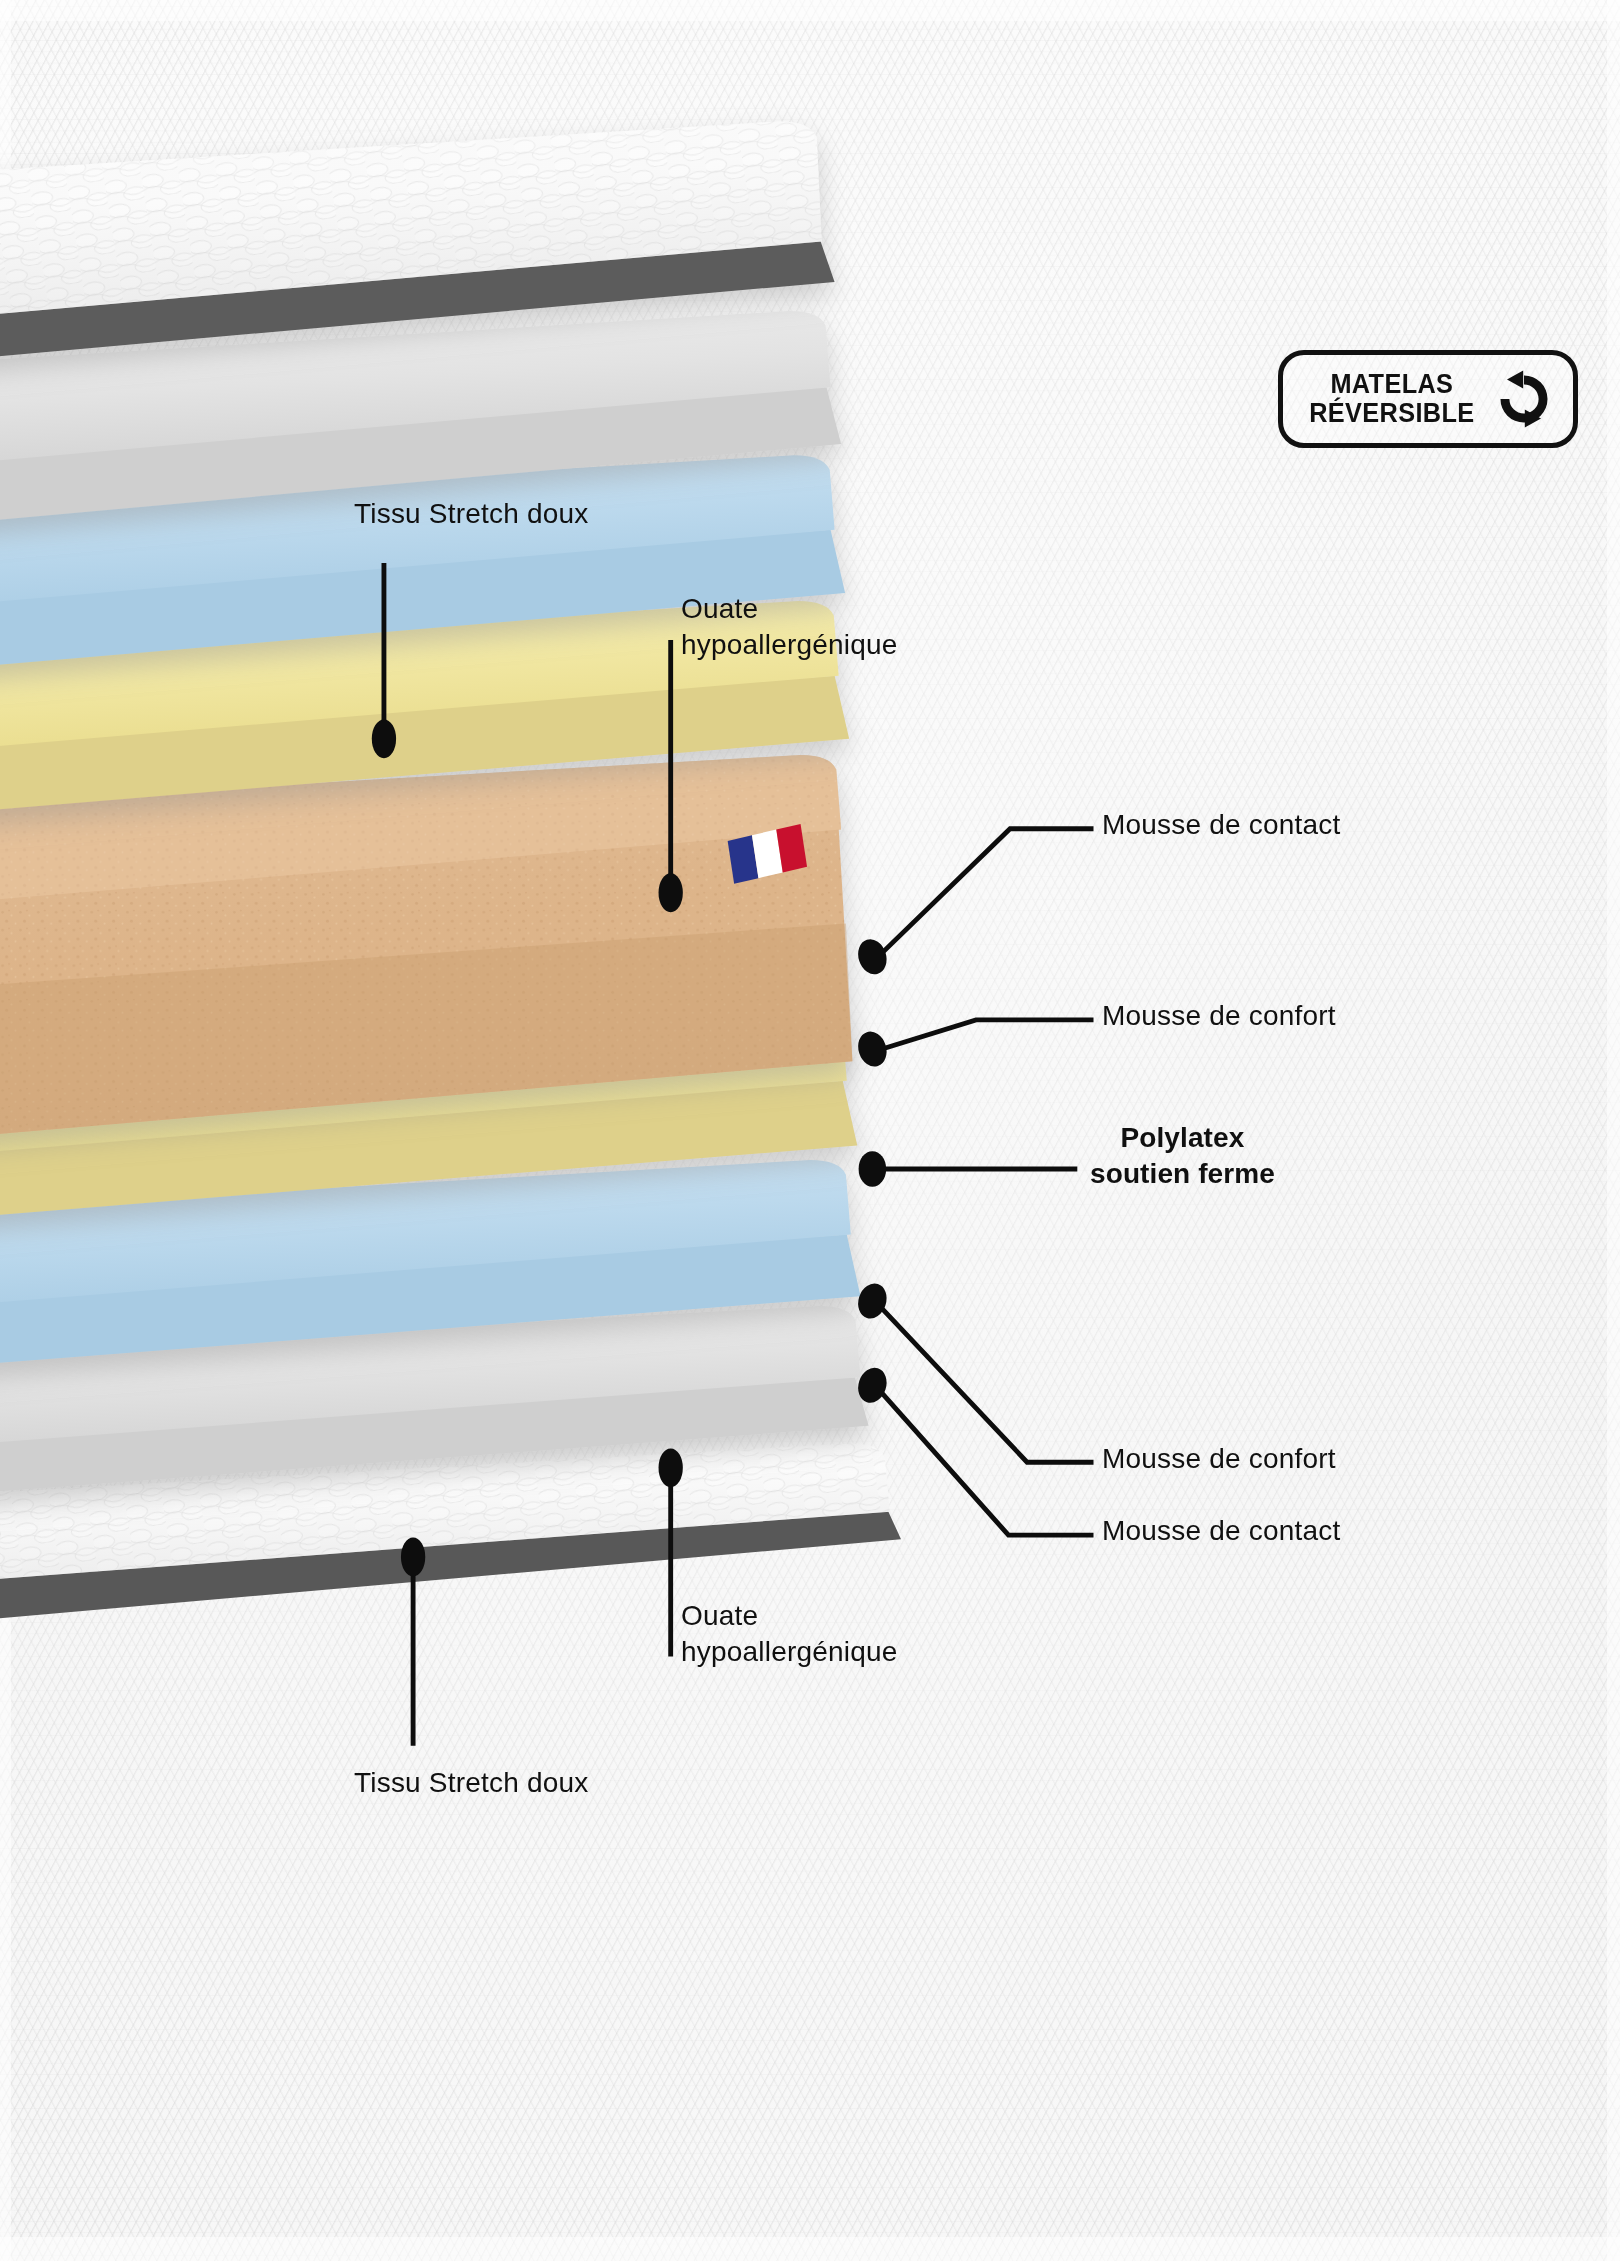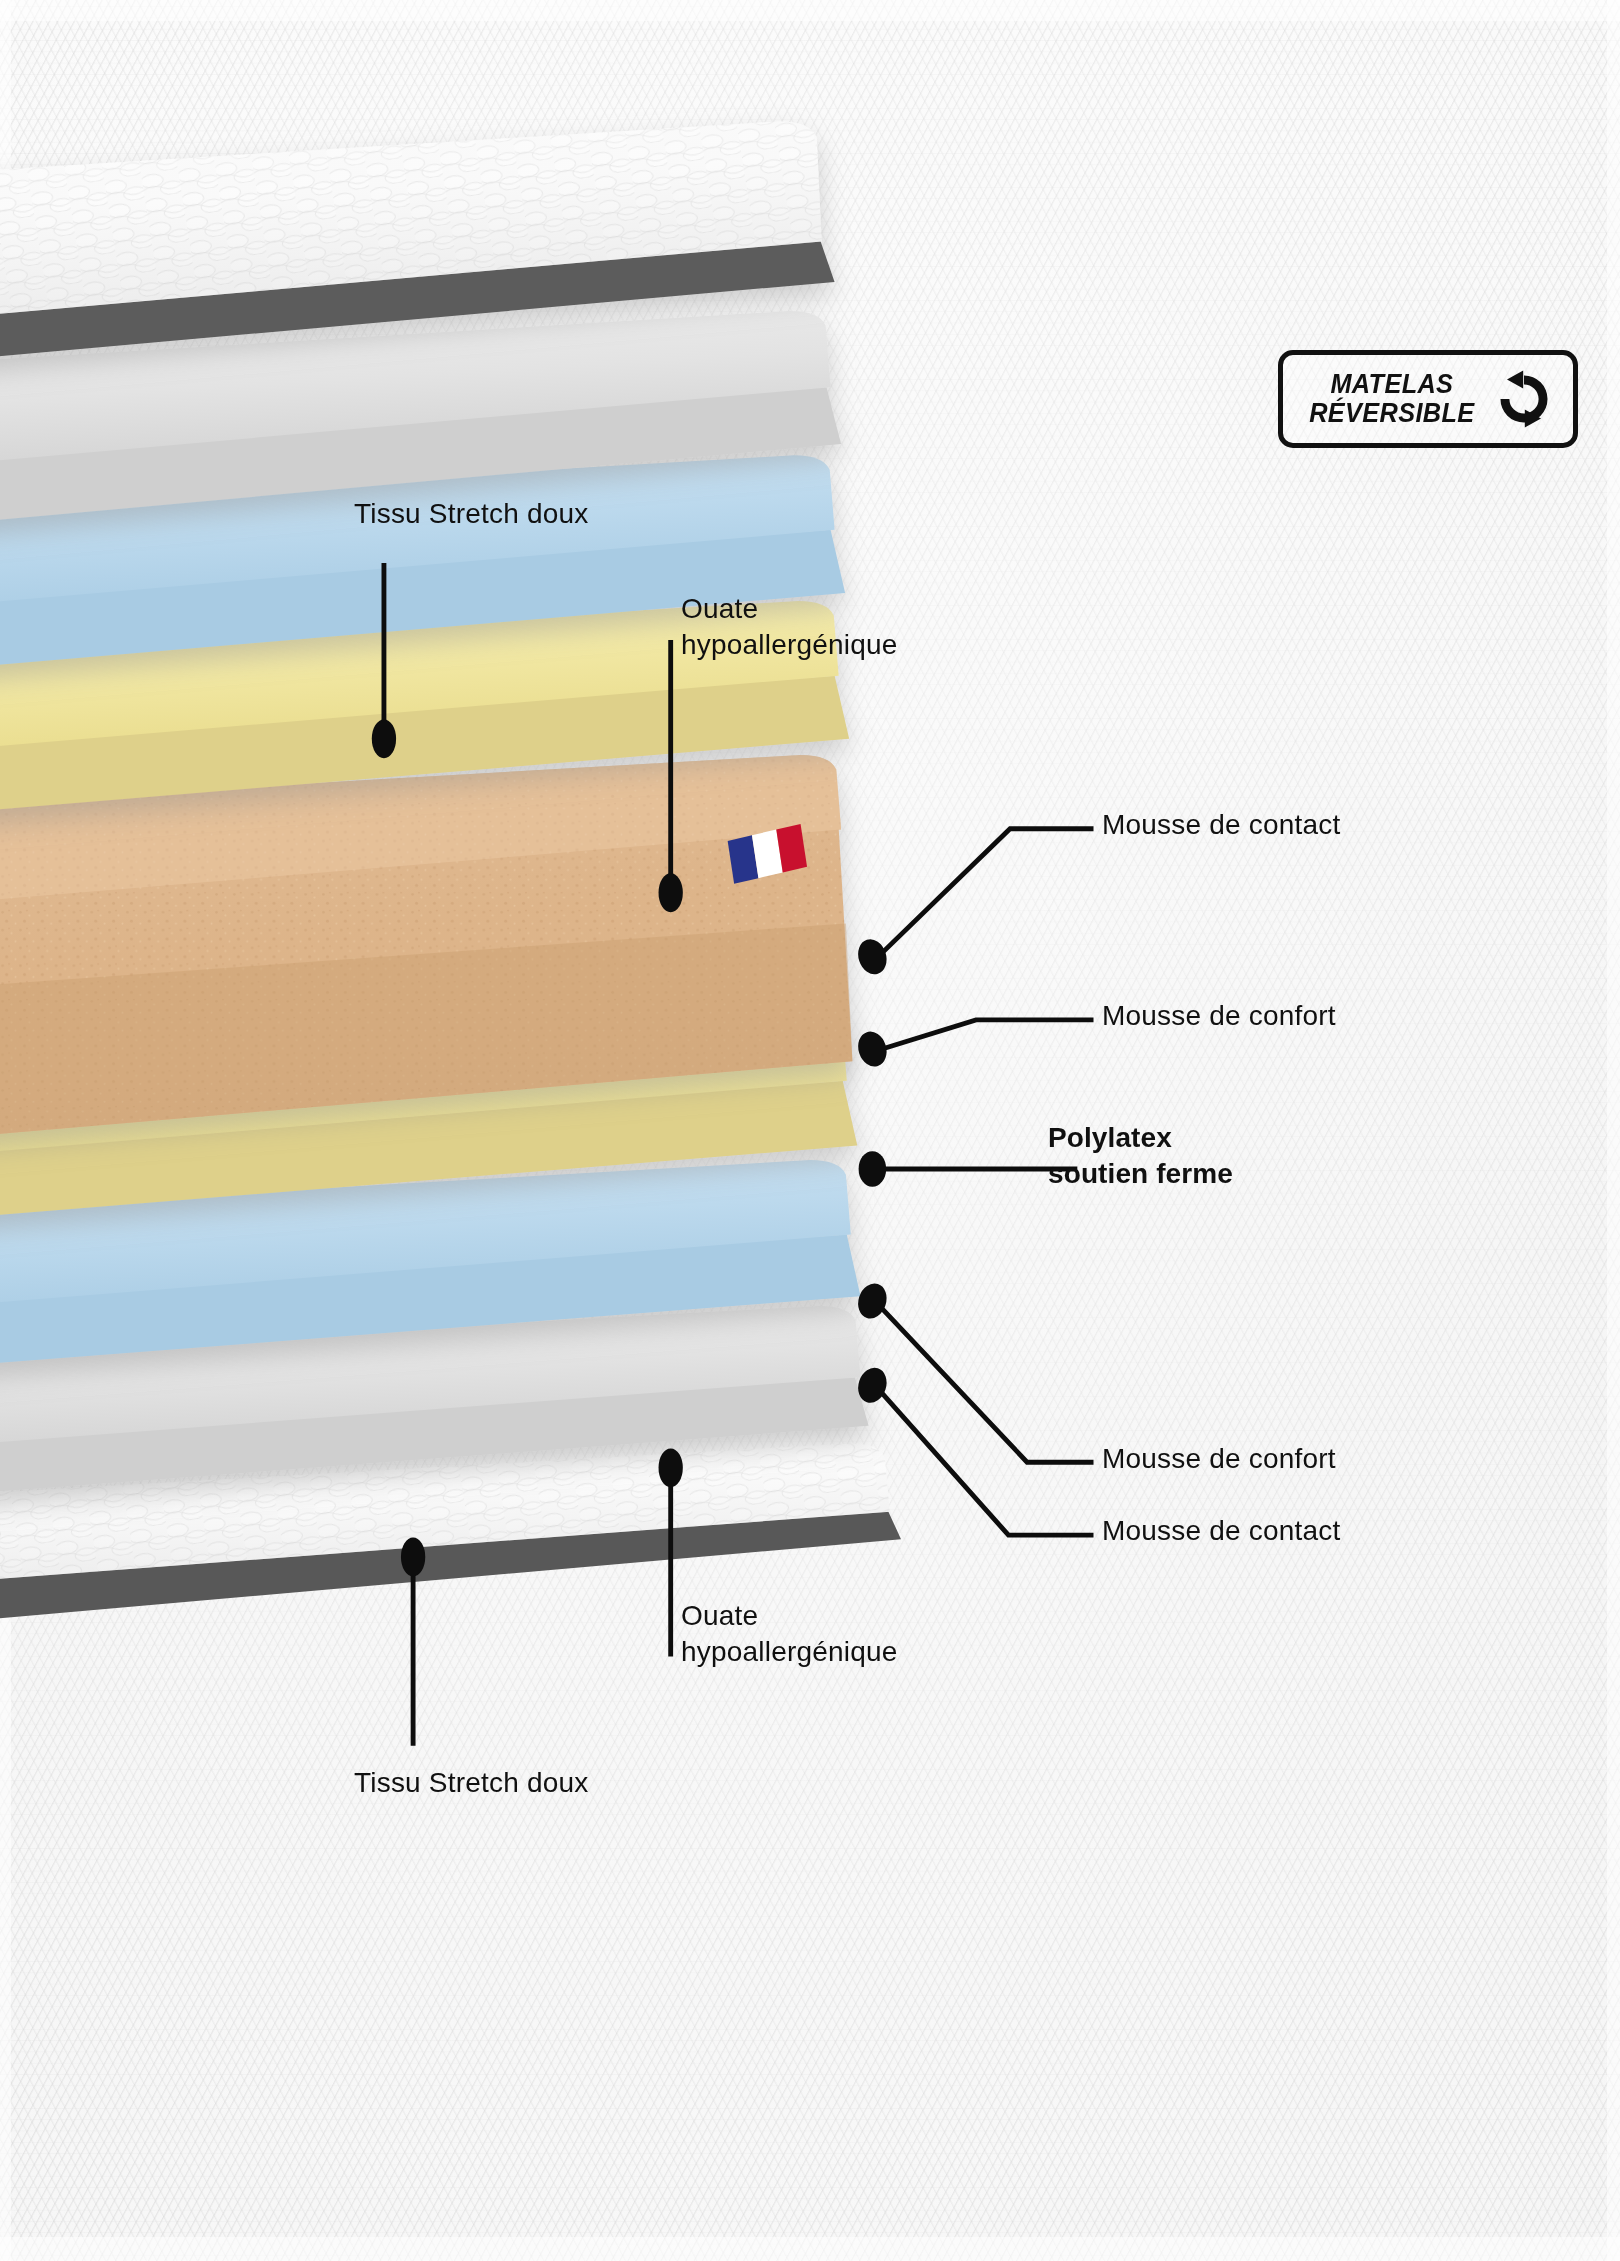--- a/index.html
+++ b/index.html
@@ -98,27 +98,26 @@
   .label.right-side { text-align: left; }
 
   
   .badge {
     position: absolute;
     left: 1278px;
     top: 350px;
     width: 290px;
     height: 88px;
     border: 5.7px solid #111111;
-    border-radius: 15px;
+    border-radius: 26px;
     display: flex;
     align-items: center;
     justify-content: center;
     gap: 13px;
     background: rgba(255,255,255,0.35);
-    font-style: italic;
   }
   .badge-text {
     font-family: "Liberation Sans", sans-serif;
     font-weight: 700;
     font-size: 27.5px;
     line-height: 1.05;
     color: #111111;
     text-align: center;
     letter-spacing: 0.4px;
     white-space: pre-line;
@@ -301,21 +300,21 @@
 
   <div class="label" style="left:354px; top:496px;">Tissu Stretch doux</div>
 
   <div class="label" style="left:681px; top:591px;">Ouate
 hypoallergénique</div>
 
   <div class="label right-side" style="left:1102px; top:807px;">Mousse de contact</div>
 
   <div class="label right-side" style="left:1102px; top:998px;">Mousse de confort</div>
 
-  <div class="label right-side bold" style="left:1048px; top:1120px;">Polylatex
+  <div class="label right-side bold" style="left:1090px; top:1120px;text-align:center;">Polylatex
 soutien ferme</div>
 
   <div class="label right-side" style="left:1102px; top:1441px;">Mousse de confort</div>
 
   <div class="label right-side" style="left:1102px; top:1513px;">Mousse de contact</div>
 
   <div class="label" style="left:681px; top:1598px;">Ouate
 hypoallergénique</div>
 
   <div class="label" style="left:354px; top:1765px;">Tissu Stretch doux</div>

